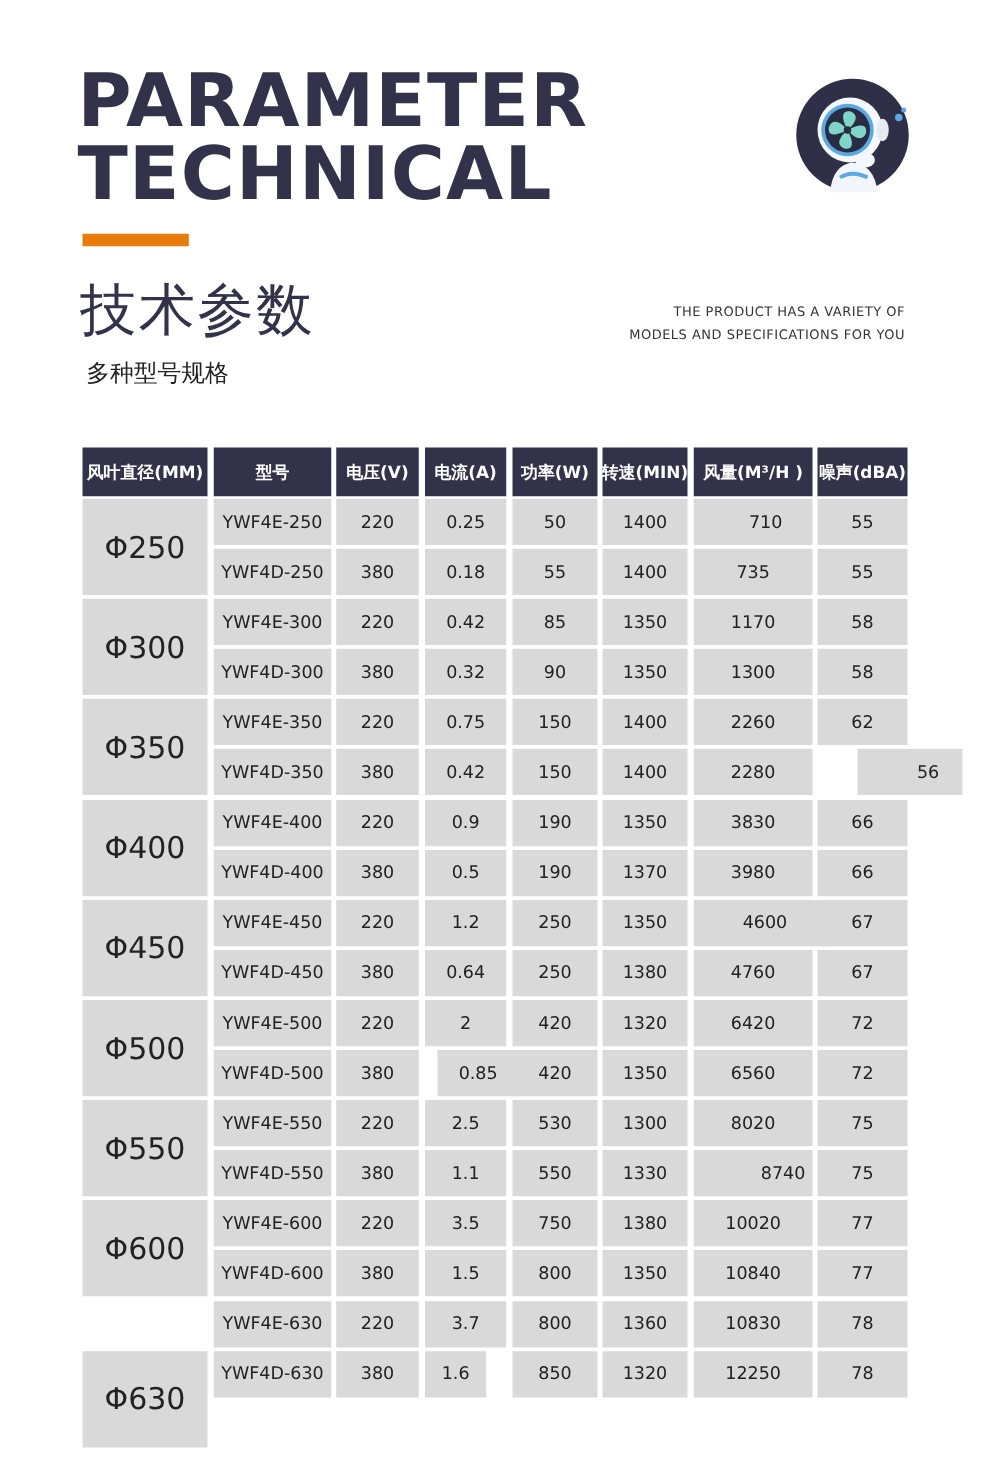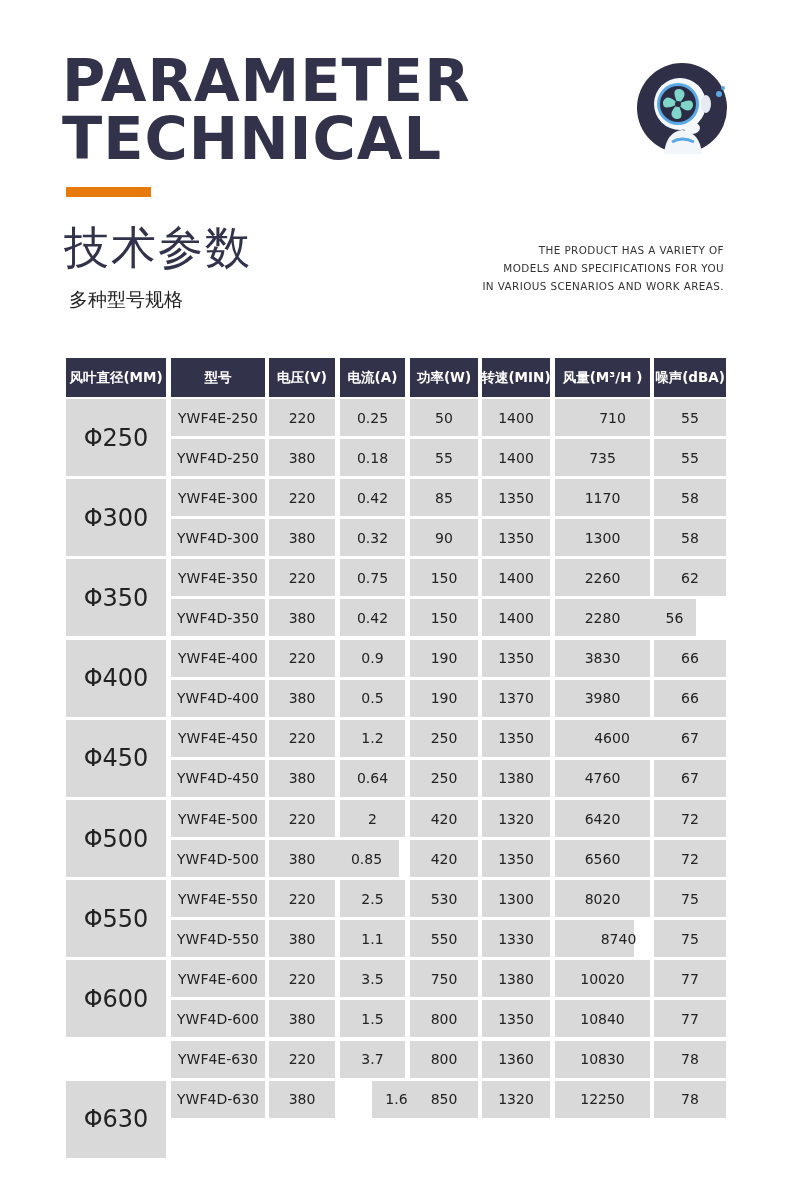--- a/index.html
+++ b/index.html
@@ -51,21 +51,20 @@
   <div>PARAMETER</div>
   <div>TECHNICAL</div>
 </div>
 <div class="accent-bar"></div>
 <div class="title-cn">技术参数</div>
 <div class="subtitle-cn">多种型号规格</div>
 
 <div class="desc">
   <div>THE PRODUCT HAS A VARIETY OF</div>
   <div>MODELS AND SPECIFICATIONS FOR YOU</div>
-  <div>IN VARIOUS SCENARIOS AND WORK AREAS.</div>
 </div>
 
 <div class="logo">
   <svg width="92" height="92" viewBox="0 0 92 92">
     <circle cx="46" cy="46" r="45" fill="#2f3047"></circle>
 
     <path d="M28 92 Q30 70 46 68 Q64 70 66 92 Z" fill="#f2f6fa"></path>
     <path d="M36 80 Q46 74 58 80" stroke="#5aa9e6" stroke-width="3" fill="none"></path>
 
     <circle cx="44" cy="42" r="26" fill="#f4f7fb"></circle>
@@ -135,21 +134,21 @@
     <div class="cell" style="left: 344px; width: 68px; top: 201.4px;">150</div>
     <div class="cell" style="left: 416px; width: 68px; top: 201.4px;">1400</div>
     <div class="cell" style="left: 489px; width: 95px; top: 201.4px;">2260</div>
     <div class="cell" style="left: 588px; width: 72px; top: 201.4px;">62</div>
     <div class="cell" style="left: 105px; width: 94px; top: 241.4px;">YWF4D-350</div>
     <div class="cell" style="left: 203px; width: 66px; top: 241.4px;">380</div>
     <div class="cell" style="left: 274px; width: 65px; top: 241.4px;">0.42</div>
     <div class="cell" style="left: 344px; width: 68px; top: 241.4px;">150</div>
     <div class="cell" style="left: 416px; width: 68px; top: 241.4px;">1400</div>
     <div class="cell" style="left: 489px; width: 95px; top: 241.4px;">2280</div>
-    <div class="cell" style="left: 558px; width: 72px; top: 241.4px; padding-left: 29px;">56</div>
+    <div class="cell" style="left: 620px; width: 84px; top: 241.4px; padding-left: 29px;">56</div>
     <div class="dia" style="left: 0px; width: 100px; top: 281.6px;">Φ400</div>
     <div class="cell" style="left: 105px; width: 94px; top: 281.6px;">YWF4E-400</div>
     <div class="cell" style="left: 203px; width: 66px; top: 281.6px;">220</div>
     <div class="cell" style="left: 274px; width: 65px; top: 281.6px;">0.9</div>
     <div class="cell" style="left: 344px; width: 68px; top: 281.6px;">190</div>
     <div class="cell" style="left: 416px; width: 68px; top: 281.6px;">1350</div>
     <div class="cell" style="left: 489px; width: 95px; top: 281.6px;">3830</div>
     <div class="cell" style="left: 588px; width: 72px; top: 281.6px;">66</div>
     <div class="cell" style="left: 105px; width: 94px; top: 321.6px;">YWF4D-400</div>
     <div class="cell" style="left: 203px; width: 66px; top: 321.6px;">380</div>
@@ -176,39 +175,39 @@
     <div class="dia" style="left: 0px; width: 100px; top: 442px;">Φ500</div>
     <div class="cell" style="left: 105px; width: 94px; top: 442px;">YWF4E-500</div>
     <div class="cell" style="left: 203px; width: 66px; top: 442px;">220</div>
     <div class="cell" style="left: 274px; width: 65px; top: 442px;">2</div>
     <div class="cell" style="left: 344px; width: 68px; top: 442px;">420</div>
     <div class="cell" style="left: 416px; width: 68px; top: 442px;">1320</div>
     <div class="cell" style="left: 489px; width: 95px; top: 442px;">6420</div>
     <div class="cell" style="left: 588px; width: 72px; top: 442px;">72</div>
     <div class="cell" style="left: 105px; width: 94px; top: 482px;">YWF4D-500</div>
     <div class="cell" style="left: 203px; width: 66px; top: 482px;">380</div>
-    <div class="cell" style="left: 268px; width: 65px; top: 482px;">0.85</div>
+    <div class="cell" style="left: 284px; width: 65px; top: 482px;">0.85</div>
     <div class="cell" style="left: 344px; width: 68px; top: 482px;">420</div>
     <div class="cell" style="left: 416px; width: 68px; top: 482px;">1350</div>
     <div class="cell" style="left: 489px; width: 95px; top: 482px;">6560</div>
     <div class="cell" style="left: 588px; width: 72px; top: 482px;">72</div>
     <div class="dia" style="left: 0px; width: 100px; top: 522.2px;">Φ550</div>
     <div class="cell" style="left: 105px; width: 94px; top: 522.2px;">YWF4E-550</div>
     <div class="cell" style="left: 203px; width: 66px; top: 522.2px;">220</div>
     <div class="cell" style="left: 274px; width: 65px; top: 522.2px;">2.5</div>
     <div class="cell" style="left: 344px; width: 68px; top: 522.2px;">530</div>
     <div class="cell" style="left: 416px; width: 68px; top: 522.2px;">1300</div>
     <div class="cell" style="left: 489px; width: 95px; top: 522.2px;">8020</div>
     <div class="cell" style="left: 588px; width: 72px; top: 522.2px;">75</div>
     <div class="cell" style="left: 105px; width: 94px; top: 562.2px;">YWF4D-550</div>
     <div class="cell" style="left: 203px; width: 66px; top: 562.2px;">380</div>
     <div class="cell" style="left: 274px; width: 65px; top: 562.2px;">1.1</div>
     <div class="cell" style="left: 344px; width: 68px; top: 562.2px;">550</div>
     <div class="cell" style="left: 416px; width: 68px; top: 562.2px;">1330</div>
-    <div class="cell" style="left: 489px; width: 79px; top: 562.2px; padding-left: 48px;">8740</div>
+    <div class="cell" style="left: 489px; width: 95px; top: 562.2px; padding-left: 48px;">8740</div>
     <div class="cell" style="left: 588px; width: 72px; top: 562.2px;">75</div>
     <div class="dia" style="left: 0px; width: 100px; top: 602.4px;">Φ600</div>
     <div class="cell" style="left: 105px; width: 94px; top: 602.4px;">YWF4E-600</div>
     <div class="cell" style="left: 203px; width: 66px; top: 602.4px;">220</div>
     <div class="cell" style="left: 274px; width: 65px; top: 602.4px;">3.5</div>
     <div class="cell" style="left: 344px; width: 68px; top: 602.4px;">750</div>
     <div class="cell" style="left: 416px; width: 68px; top: 602.4px;">1380</div>
     <div class="cell" style="left: 489px; width: 95px; top: 602.4px;">10020</div>
     <div class="cell" style="left: 588px; width: 72px; top: 602.4px;">77</div>
     <div class="cell" style="left: 105px; width: 94px; top: 642.4px;">YWF4D-600</div>
@@ -221,18 +220,18 @@
     <div class="dia" style="left: 0px; width: 100px; top: 682.6px; margin-top: 40px;">Φ630</div>
     <div class="cell" style="left: 105px; width: 94px; top: 682.6px;">YWF4E-630</div>
     <div class="cell" style="left: 203px; width: 66px; top: 682.6px;">220</div>
     <div class="cell" style="left: 274px; width: 65px; top: 682.6px;">3.7</div>
     <div class="cell" style="left: 344px; width: 68px; top: 682.6px;">800</div>
     <div class="cell" style="left: 416px; width: 68px; top: 682.6px;">1360</div>
     <div class="cell" style="left: 489px; width: 95px; top: 682.6px;">10830</div>
     <div class="cell" style="left: 588px; width: 72px; top: 682.6px;">78</div>
     <div class="cell" style="left: 105px; width: 94px; top: 722.6px;">YWF4D-630</div>
     <div class="cell" style="left: 203px; width: 66px; top: 722.6px;">380</div>
-    <div class="cell" style="left: 274px; width: 49px; top: 722.6px; margin-left: 32px;">1.6</div>
+    <div class="cell" style="left: 274px; width: 49px; top: 722.6px;">1.6</div>
     <div class="cell" style="left: 344px; width: 68px; top: 722.6px;">850</div>
     <div class="cell" style="left: 416px; width: 68px; top: 722.6px;">1320</div>
     <div class="cell" style="left: 489px; width: 95px; top: 722.6px;">12250</div>
     <div class="cell" style="left: 588px; width: 72px; top: 722.6px;">78</div>
   </div>
 
 </body></html>

